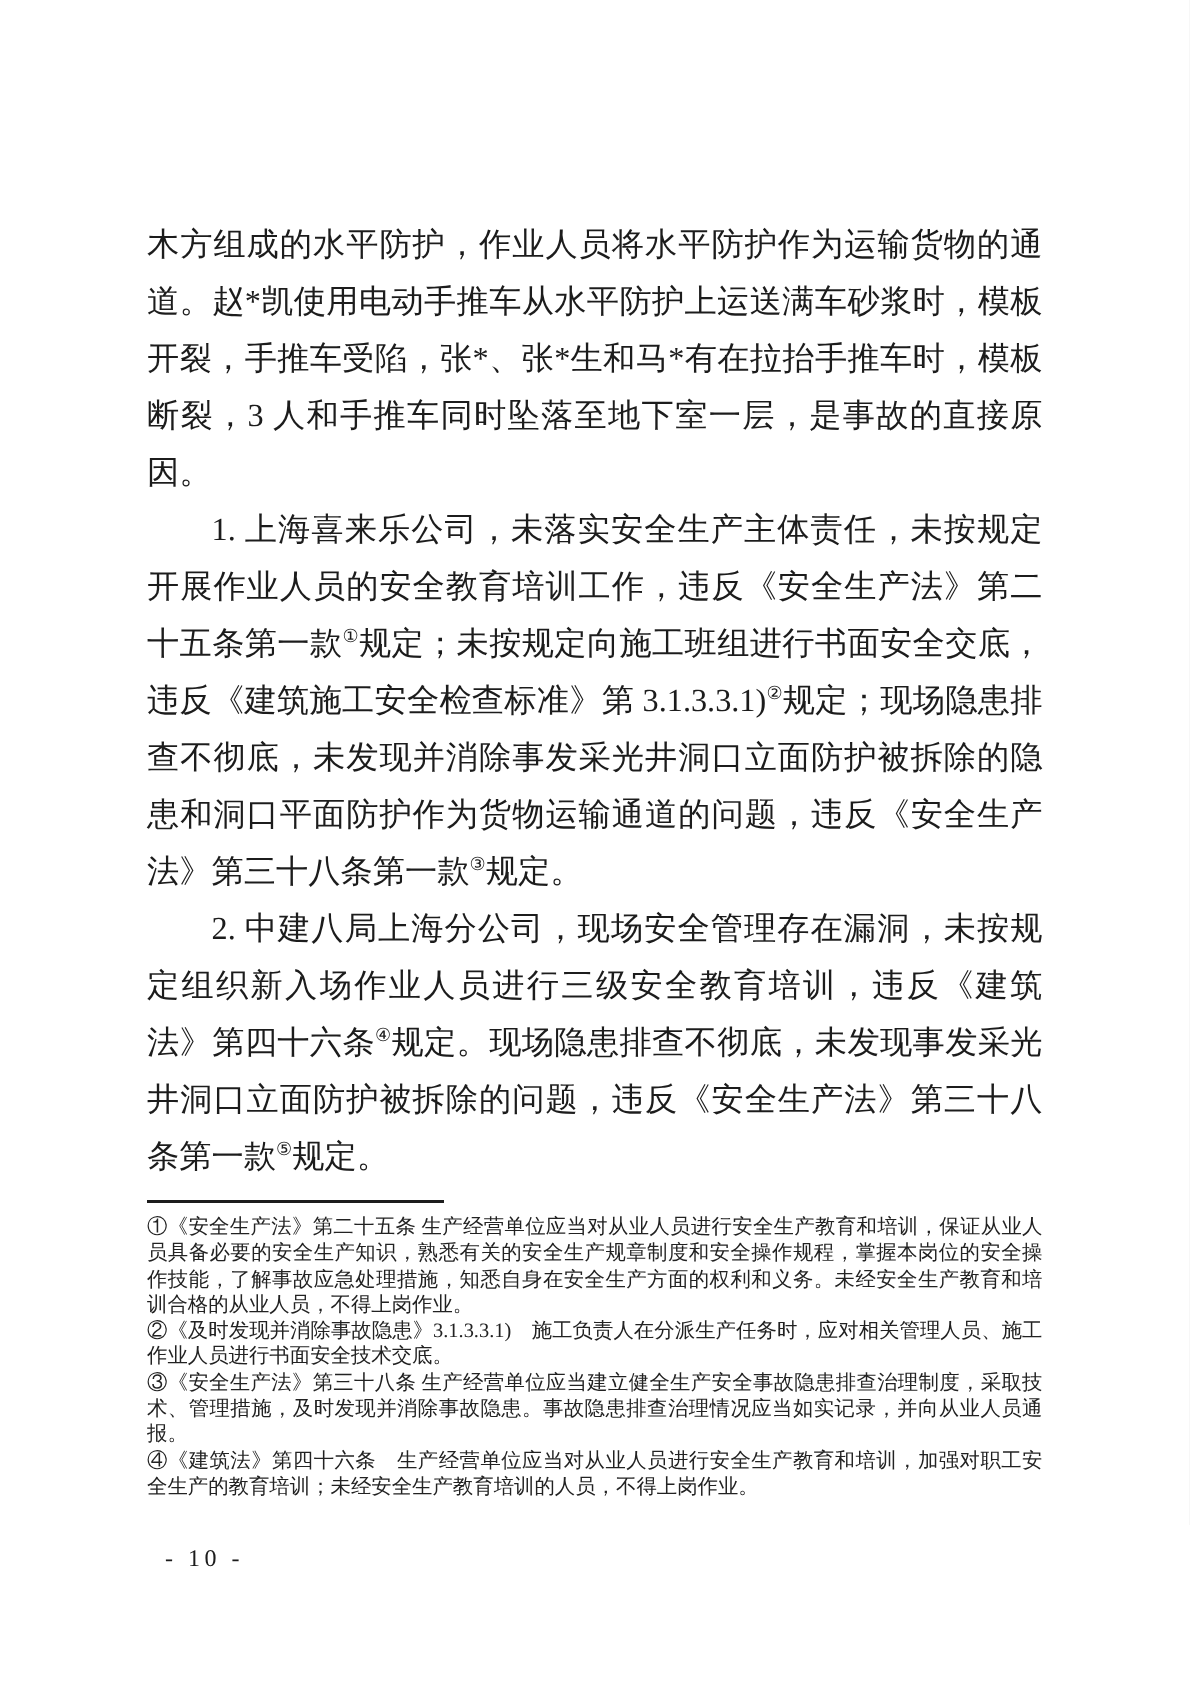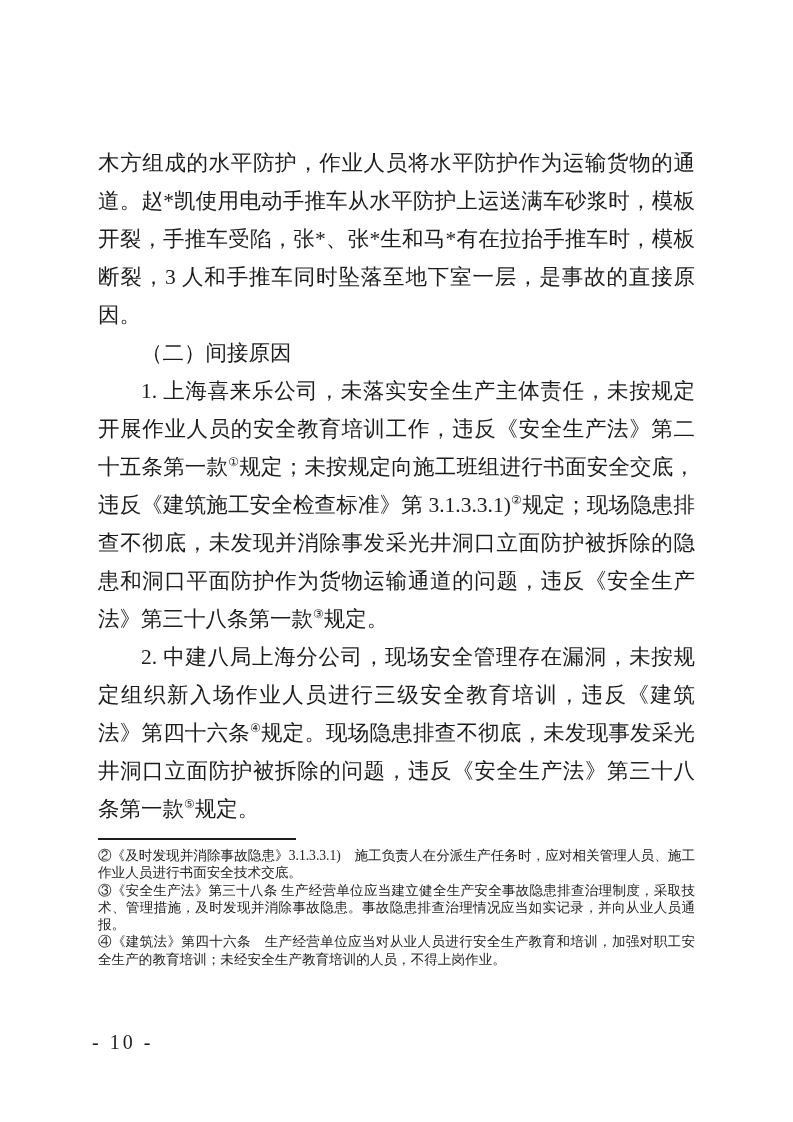--- a/index.html
+++ b/index.html
@@ -43,37 +43,37 @@
     .footnotes .footnote {
       margin: 0;
       font-size: 13.6px;
       line-height: 17.3px;
       text-align: justify;
       text-justify: inter-ideograph;
       color: #222222;
     }
     .page-number {
       position: absolute;
-      left: 92px;
+      left: 110px;
       top: 1031px;
-      font-size: 20px;
+      font-size: 16px;
       letter-spacing: 3px;
       color: #1c1c1c;
     }
   </style>
 </head>
 <body>
 
 <div class="page">
   <div class="body-text" id="body-paragraphs">
       <p class="para">木方组成的水平防护，作业人员将水平防护作为运输货物的通道。赵*凯使用电动手推车从水平防护上运送满车砂浆时，模板开裂，手推车受陷，张*、张*生和马*有在拉抬手推车时，模板断裂，3 人和手推车同时坠落至地下室一层，是事故的直接原因。</p>
-      <p class="para indent">（二）间接原因</p>
       <p class="para indent">1. 上海喜来乐公司，未落实安全生产主体责任，未按规定开展作业人员的安全教育培训工作，违反《安全生产法》第二十五条第一款<sup>①</sup>规定；未按规定向施工班组进行书面安全交底，违反《建筑施工安全检查标准》第 3.1.3.3.1)<sup>②</sup>规定；现场隐患排查不彻底，未发现并消除事发采光井洞口立面防护被拆除的隐患和洞口平面防护作为货物运输通道的问题，违反《安全生产法》第三十八条第一款<sup>③</sup>规定。</p>
       <p class="para indent">2. 中建八局上海分公司，现场安全管理存在漏洞，未按规定组织新入场作业人员进行三级安全教育培训，违反《建筑法》第四十六条<sup>④</sup>规定。现场隐患排查不彻底，未发现事发采光井洞口立面防护被拆除的问题，违反《安全生产法》第三十八条第一款<sup>⑤</sup>规定。</p>
     </div>
   <div class="footnote-sep"></div>
   <div class="footnotes" id="footnotes">
+      <p class="footnote">①《安全生产法》第二十五条 生产经营单位应当对从业人员进行安全生产教育和培训，保证从业人员具备必要的安全生产知识，熟悉有关的安全生产规章制度和安全操作规程，掌握本岗位的安全操作技能，了解事故应急处理措施，知悉自身在安全生产方面的权利和义务。未经安全生产教育和培训合格的从业人员，不得上岗作业。</p>
       <p class="footnote">②《及时发现并消除事故隐患》3.1.3.3.1)　施工负责人在分派生产任务时，应对相关管理人员、施工作业人员进行书面安全技术交底。</p>
       <p class="footnote">③《安全生产法》第三十八条 生产经营单位应当建立健全生产安全事故隐患排查治理制度，采取技术、管理措施，及时发现并消除事故隐患。事故隐患排查治理情况应当如实记录，并向从业人员通报。</p>
       <p class="footnote">④《建筑法》第四十六条　生产经营单位应当对从业人员进行安全生产教育和培训，加强对职工安全生产的教育培训；未经安全生产教育培训的人员，不得上岗作业。</p>
     </div>
   <div class="page-number">- 10 -</div>
 </div>
 
 </body></html>

